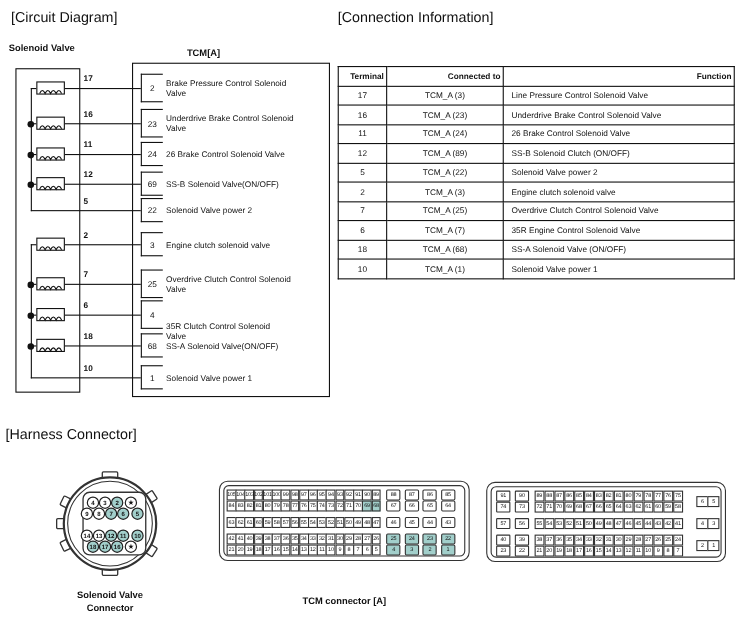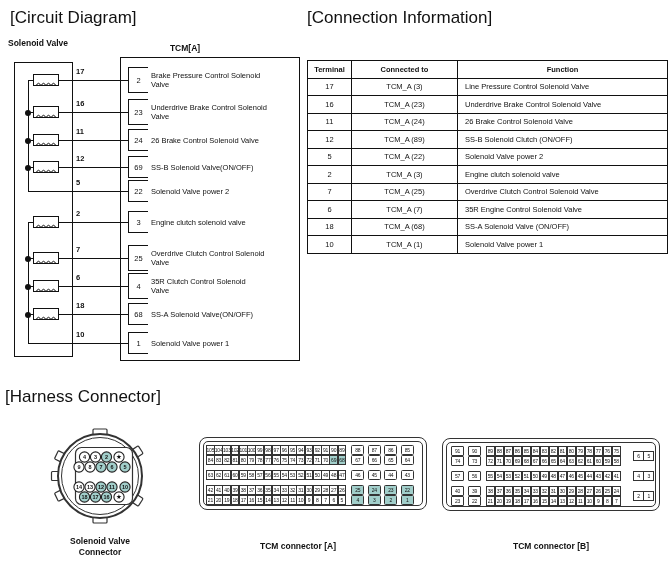--- a/index.html
+++ b/index.html
@@ -1,24 +1,24 @@
 <!DOCTYPE html>
 <html><head>
 <meta charset="utf-8">
 <style>
   html,body{margin:0;padding:0;background:#fff;}
   .screen{position:relative;width:672px;height:569px;background:#ffffff;overflow:hidden;
           font-family:"Liberation Sans","DejaVu Sans",sans-serif;color:#111;}
-  .sect-title{position:absolute;font-size:17px;font-weight:400;color:#111;white-space:nowrap;}
+  .sect-title{position:absolute;font-size:13px;font-weight:400;color:#111;white-space:nowrap;}
   .subhead{position:absolute;font-size:8.5px;font-weight:700;color:#111;white-space:nowrap;}
   .caption{position:absolute;font-size:8.5px;font-weight:700;color:#111;text-align:center;line-height:11px;white-space:pre-line;}
   #circuit-canvas,#harness-canvas{position:absolute;left:0;top:0;width:672px;height:569px;}
   table.conn{position:absolute;left:307px;top:60px;width:361px;border-collapse:collapse;table-layout:fixed;}
   table.conn th,table.conn td{border:1px solid #111;font-size:7.5px;height:16.5px;padding:0 2px;overflow:hidden;white-space:nowrap;}
-  table.conn th{font-weight:700;text-align:center;}
+  table.conn th{font-weight:700;text-align:right;}
   table.conn td{text-align:center;font-weight:400;}
   table.conn td.fn{text-align:left;padding-left:7px;}
   .col-term{width:44px;} .col-conn{width:106px;} .col-fn{width:auto;}
 </style>
 </head>
 <body>
 
 <div class="screen">
   <div class="sect-title" style="left:10px;top:8px;">[Circuit Diagram]</div>
   <div class="sect-title" style="left:307px;top:8px;">[Connection Information]</div>
@@ -99,21 +99,21 @@
         <div style="position: static; box-sizing: border-box; font-size: 7.5px; line-height: 9px; white-space: nowrap;">Overdrive Clutch Control Solenoid</div>
         <div style="position: static; box-sizing: border-box; font-size: 7.5px; line-height: 9px; white-space: nowrap;">Valve</div>
       </div>
       <div style="position: absolute; box-sizing: border-box; left: 28px; top: 286px; width: 100px; height: 1px; background: rgb(17, 17, 17);"></div>
       <div style="position: absolute; box-sizing: border-box; left: 25px; top: 283.5px; width: 6px; height: 6px; border-radius: 3px; background: rgb(17, 17, 17);"></div>
       <div style="position: absolute; box-sizing: border-box; left: 33px; top: 280px; width: 26px; height: 12px; background: rgb(255, 255, 255); border: 1px solid rgb(17, 17, 17);"><svg width="24" height="10" viewBox="0 0 24 10">
           <path d="M2,7 Q4.5,1.5 7,7 Q9.5,1.5 12,7 Q14.5,1.5 17,7 Q19.5,1.5 22,7" fill="none" stroke="#111111" stroke-width="1"></path>
         </svg></div>
       <div style="position: absolute; box-sizing: border-box; left: 76px; top: 273px; font-size: 7.5px; font-weight: 700;">6</div>
       <div style="position: absolute; box-sizing: border-box; left: 128px; top: 273px; width: 20px; height: 26px; border-left: 1px solid rgb(17, 17, 17); border-top: 1px solid rgb(17, 17, 17); border-bottom: 1px solid rgb(17, 17, 17); display: flex; align-items: center; justify-content: center; font-size: 7.5px;">4</div>
-      <div style="position: absolute; box-sizing: border-box; left: 151px; top: 277px; width: 146px;">
+      <div style="position: absolute; box-sizing: border-box; left: 151px; top: 292px; width: 146px;">
         <div style="position: static; box-sizing: border-box; font-size: 7.5px; line-height: 9px; white-space: nowrap;">35R Clutch Control Solenoid</div>
         <div style="position: static; box-sizing: border-box; font-size: 7.5px; line-height: 9px; white-space: nowrap;">Valve</div>
       </div>
       <div style="position: absolute; box-sizing: border-box; left: 28px; top: 314px; width: 100px; height: 1px; background: rgb(17, 17, 17);"></div>
       <div style="position: absolute; box-sizing: border-box; left: 25px; top: 311.5px; width: 6px; height: 6px; border-radius: 3px; background: rgb(17, 17, 17);"></div>
       <div style="position: absolute; box-sizing: border-box; left: 33px; top: 308px; width: 26px; height: 12px; background: rgb(255, 255, 255); border: 1px solid rgb(17, 17, 17);"><svg width="24" height="10" viewBox="0 0 24 10">
           <path d="M2,7 Q4.5,1.5 7,7 Q9.5,1.5 12,7 Q14.5,1.5 17,7 Q19.5,1.5 22,7" fill="none" stroke="#111111" stroke-width="1"></path>
         </svg></div>
       <div style="position: absolute; box-sizing: border-box; left: 76px; top: 301px; font-size: 7.5px; font-weight: 700;">18</div>
       <div style="position: absolute; box-sizing: border-box; left: 128px; top: 303px; width: 20px; height: 22px; border-left: 1px solid rgb(17, 17, 17); border-top: 1px solid rgb(17, 17, 17); border-bottom: 1px solid rgb(17, 17, 17); display: flex; align-items: center; justify-content: center; font-size: 7.5px;">68</div>
@@ -469,15 +469,14 @@
         <text x="45.5" y="72.9" text-anchor="middle" font-size="5.5" font-weight="700" fill="#111">17</text>
         <circle cx="56.5" cy="71" r="5.1" fill="#a2cfcb" stroke="#222" stroke-width="1.1"></circle>
         <text x="56.5" y="72.9" text-anchor="middle" font-size="5.5" font-weight="700" fill="#111">16</text>
         <circle cx="69" cy="71" r="5.1" fill="#fff" stroke="#222" stroke-width="1.1"></circle>
         <text x="69" y="73.2" text-anchor="middle" font-size="6.5" font-weight="700" fill="#111">★</text>
       </svg>
     </div>
 
   <div class="caption" style="left:40px;top:536px;width:120px;">Solenoid Valve
 Connector</div>
-  <div class="caption" style="left:218px;top:541px;width:160px;">TCM connector [A]</div>
-  <div class="caption" style="left:471px;top:541px;width:160px;">TCM connector [B]</div>
+  <div class="caption" style="left:233px;top:541px;width:160px;">TCM connector [A]</div>
 </div>
 
 </body></html>

